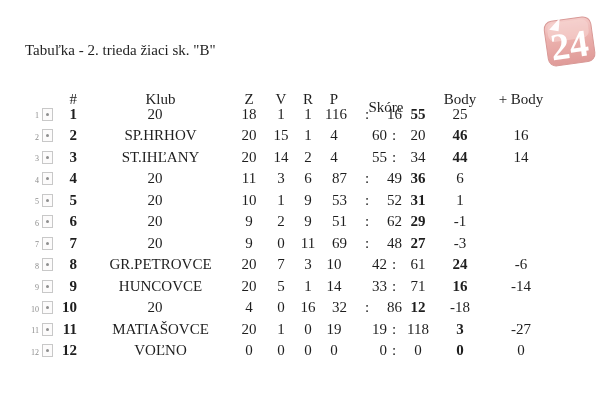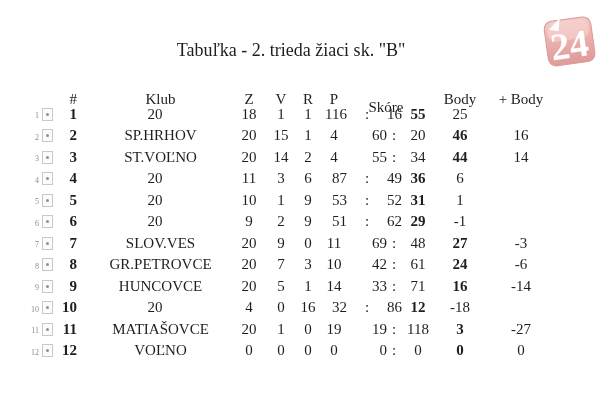--- a/index.html
+++ b/index.html
@@ -11,22 +11,22 @@
     position:relative;
     overflow:hidden;
   }
   .logo-wrap{
     position:absolute;top:8px;right:10px;width:64px;height:66px;
   }
   .content{
     position:absolute;top:40px;left:25px;width:532px;
   }
   .title{
-    text-align:center;
-    font-size:18px;
+    text-align:left;
+    font-size:15px;
     line-height:20px;
     margin:0 0 22px 0;
     font-weight:normal;
   }
   .grid-row{
     display:grid;
     grid-template-columns:14px 16px 24px 152px 36px 28px 26px 26px 40px 14px 34px 50px 72px;
     align-items:center;
     height:21.5px;
     font-size:15px;
@@ -133,21 +133,21 @@
   </div>
 
   <div class="grid-row">
     <div class="mini-num">3</div>
     <div>
       <span class="mini-box">
             <span class="mini-dot"></span>
           </span>
     </div>
     <div class="c-right rank-cell">3</div>
-    <div class="c-left klub-cell">ST.VOĽNO</div>
+    <div class="c-left klub-cell">ST.IHĽANY</div>
     <div class="c-center">20</div>
     <div class="c-center">14</div>
     <div class="c-center">2</div>
     <div class="c-center">4</div>
     <div class="c-right">55</div>
     <div class="c-center">:</div>
     <div class="c-left">34</div>
     <div class="c-center body-cell">44</div>
     <div class="c-center">14</div>
   </div>
@@ -210,21 +210,20 @@
   </div>
 
   <div class="grid-row">
     <div class="mini-num">7</div>
     <div>
       <span class="mini-box">
             <span class="mini-dot"></span>
           </span>
     </div>
     <div class="c-right rank-cell">7</div>
-    <div class="c-left klub-cell">SLOV.VES</div>
     <div class="c-center">20</div>
     <div class="c-center">9</div>
     <div class="c-center">0</div>
     <div class="c-center">11</div>
     <div class="c-right">69</div>
     <div class="c-center">:</div>
     <div class="c-left">48</div>
     <div class="c-center body-cell">27</div>
     <div class="c-center">-3</div>
   </div>

